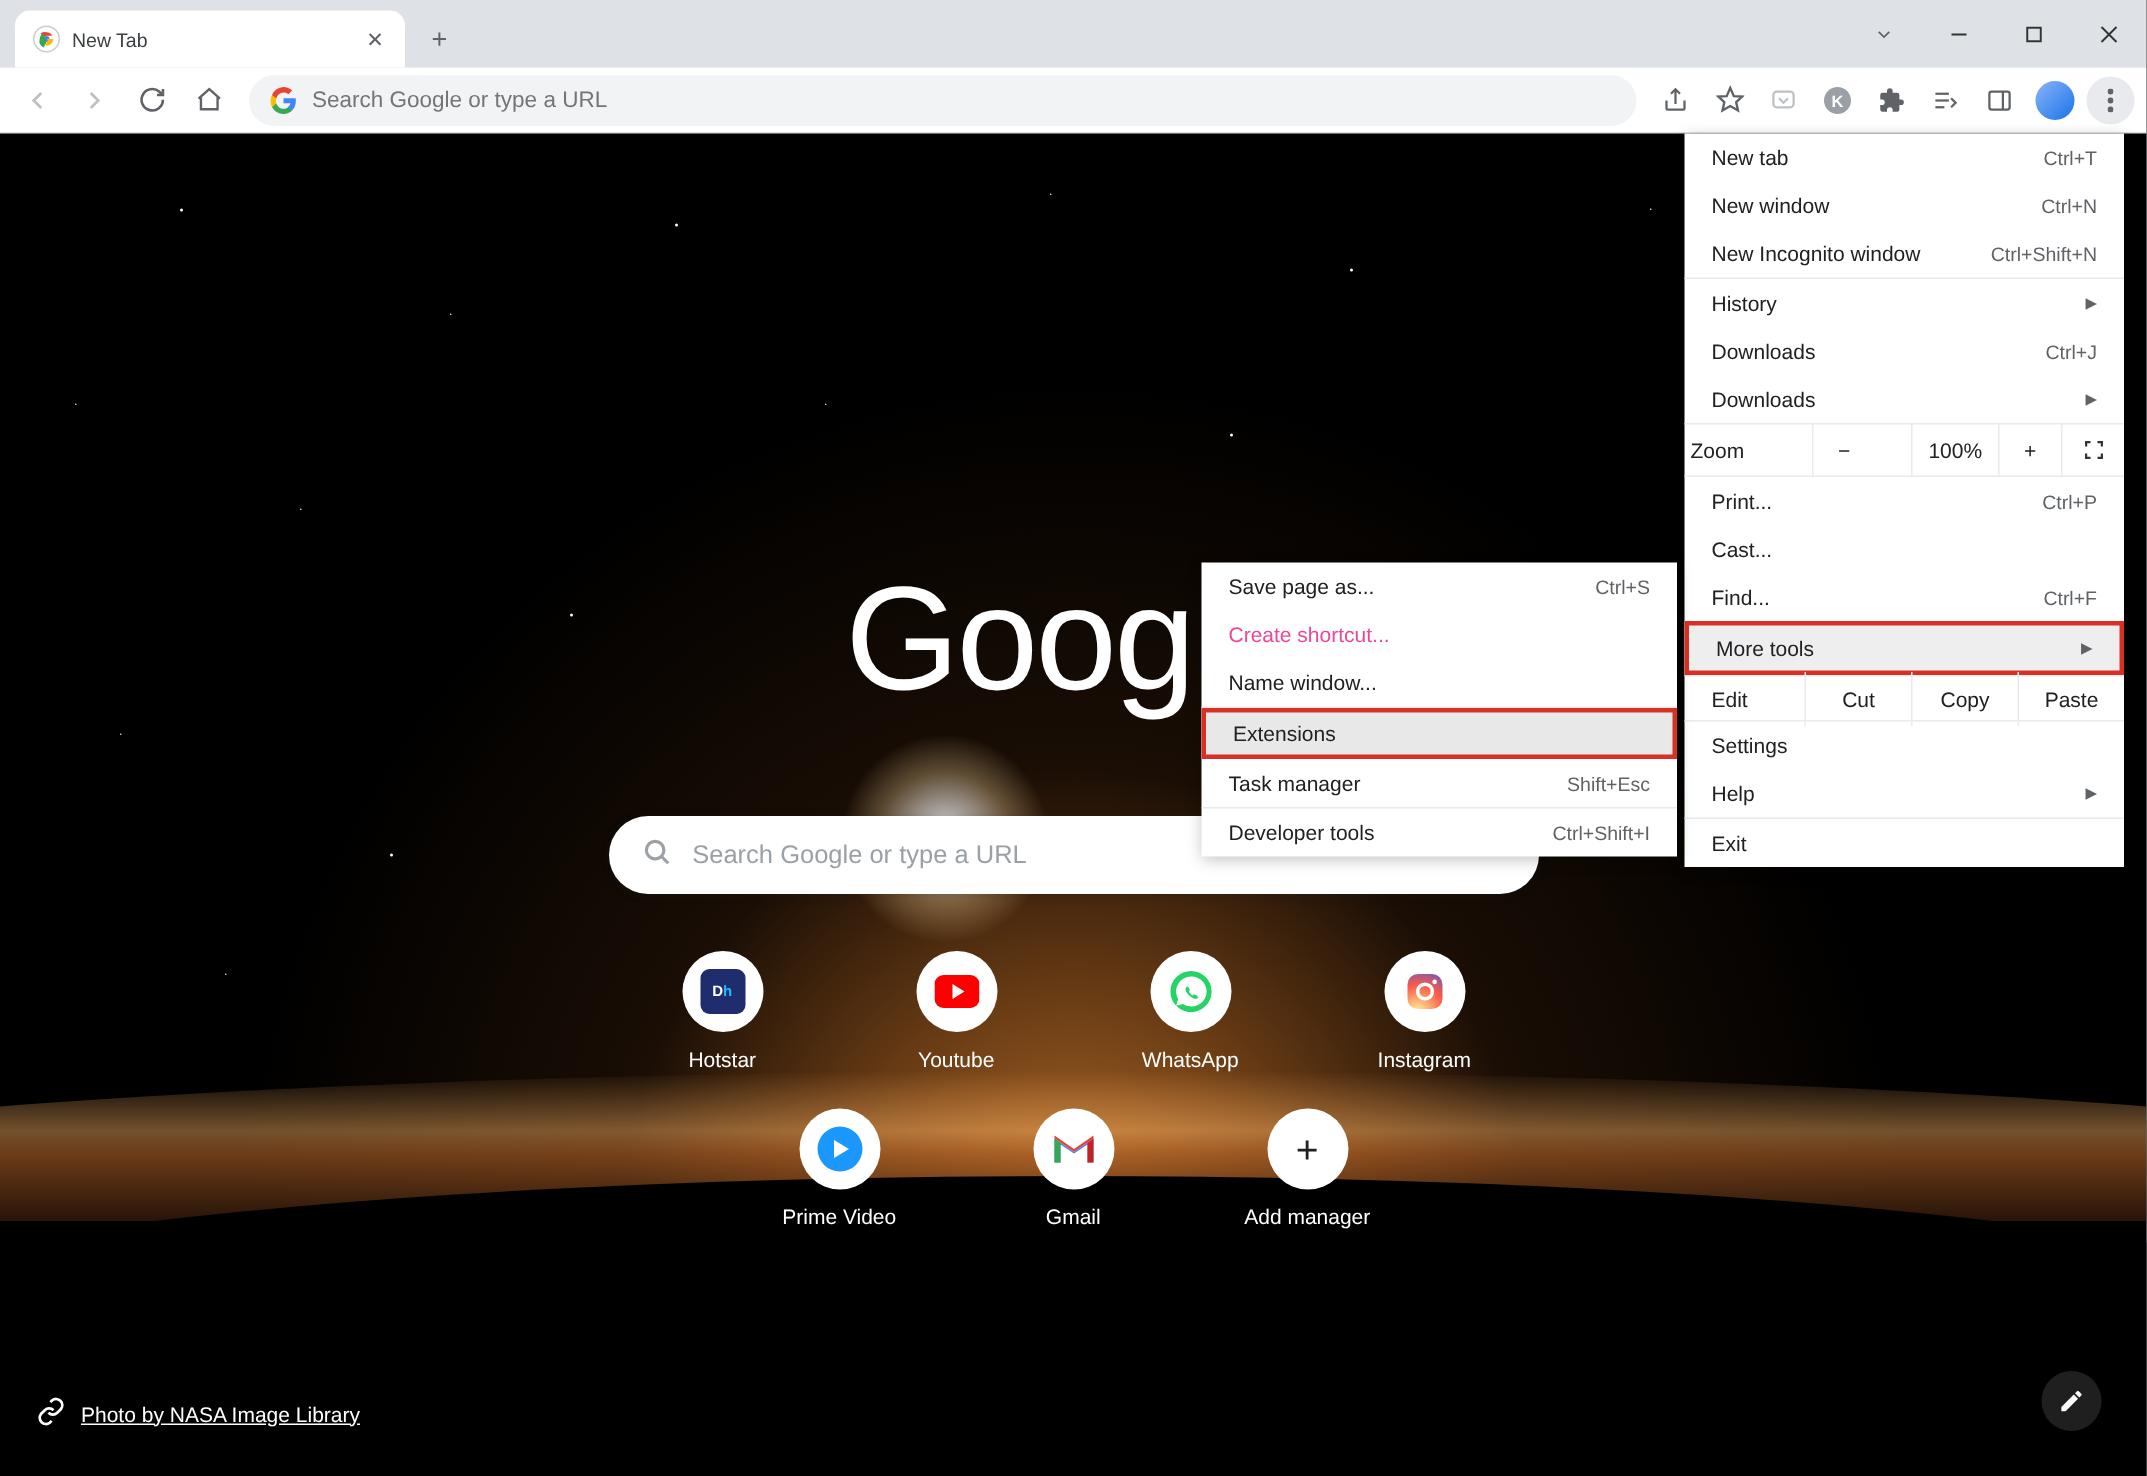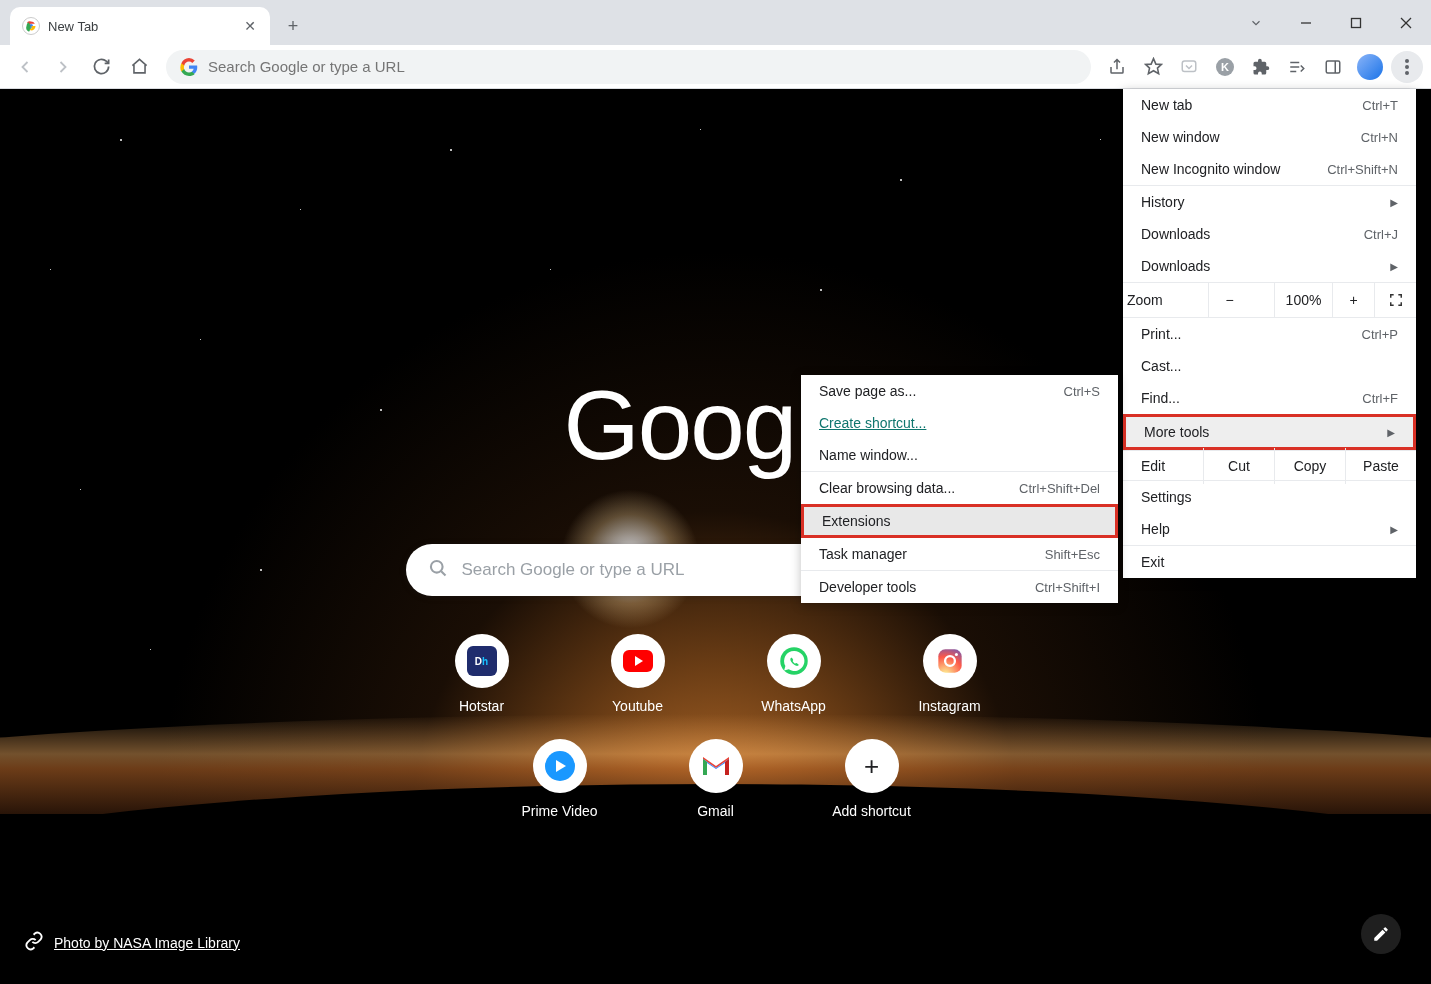--- a/index.html
+++ b/index.html
@@ -59,21 +59,21 @@
 .msep{height:1px;background:#e8eaed;}
 .mrow.boxed{border:3px solid #d93025;background:#eee;height:36px;gap:48px;}
 .zoomrow{height:36px;display:flex;align-items:center;border-top:1px solid #e8eaed;border-bottom:1px solid #e8eaed;}
 .zoomrow .zl{padding:0 4px;flex:1;}
 .zoomrow .zb{width:42px;height:36px;display:flex;align-items:center;justify-content:center;border-left:1px solid #e8eaed;cursor:pointer;}
 .editrow{height:31px;display:flex;align-items:center;border-top:1px solid #e8eaed;border-bottom:1px solid #e8eaed;}
 .editrow .el{padding:0 18px;width:80px;}
 .editrow .eb{flex:1;height:36px;display:flex;align-items:center;justify-content:center;border-left:1px solid #e8eaed;cursor:pointer;}
 
 .submenu{right:313px;top:375px;width:317px;}
-.submenu .mrow.disabled{color:#0f766e;text-decoration:underline;}
+.submenu .mrow.disabled{color:#ec4899;}
 .submenu .mrow.boxed2{border:3px solid #d93025;background:#e8e8e8;height:34px;}
 
 </style>
 </head>
 <body>
 
 <div class="titlebar">
   <div class="tab">
     <span class="favicon">
       <svg viewBox="0 0 24 24">
@@ -285,21 +285,21 @@
             <path fill="#FBBC05" d="M2 3l13 9V3z" opacity="0"></path>
             <path fill="#4285F4" d="M2 5v16h4V9l9 6 9-6v12h4V5l-13 9z"></path>
             <path fill="#34A853" d="M6 21H2V5l4 3z"></path>
             <path fill="#C5221F" d="M24 21h4V5l-4 3z"></path>
           </svg>
         </div>
         <span class="lbl">Gmail</span>
       </div>
     <div class="sc">
         <div class="circle" style="color:#202124;font-size:26px;">+</div>
-        <span class="lbl">Add shortcut</span>
+        <span class="lbl">Add manager</span>
       </div>
   </div>
 
   <div class="attribution">
     <span><svg width="20" height="20" viewBox="0 0 24 24" fill="none" stroke="#fff" stroke-width="2.2">
           <path d="M10 13a5 5 0 007 0l3-3a5 5 0 00-7-7l-1.5 1.5M14 11a5 5 0 00-7 0l-3 3a5 5 0 007 7l1.5-1.5"></path>
         </svg></span>
     <span class="atxt">Photo by NASA Image Library</span>
   </div>
   <div class="editbtn">
@@ -385,24 +385,20 @@
       <span class="lab">Save page as...</span>
       <span class="sc">Ctrl+S</span>
     </div>
   <div class="mrow disabled">
       <span class="lab">Create shortcut...</span>
     </div>
   <div class="mrow">
       <span class="lab">Name window...</span>
     </div>
   <div class="msep"></div>
-  <div class="mrow">
-      <span class="lab">Clear browsing data...</span>
-      <span class="sc">Ctrl+Shift+Del</span>
-    </div>
   <div class="mrow boxed2">
       <span class="lab">Extensions</span>
     </div>
   <div class="mrow">
       <span class="lab">Task manager</span>
       <span class="sc">Shift+Esc</span>
     </div>
   <div class="msep"></div>
   <div class="mrow">
       <span class="lab">Developer tools</span>

